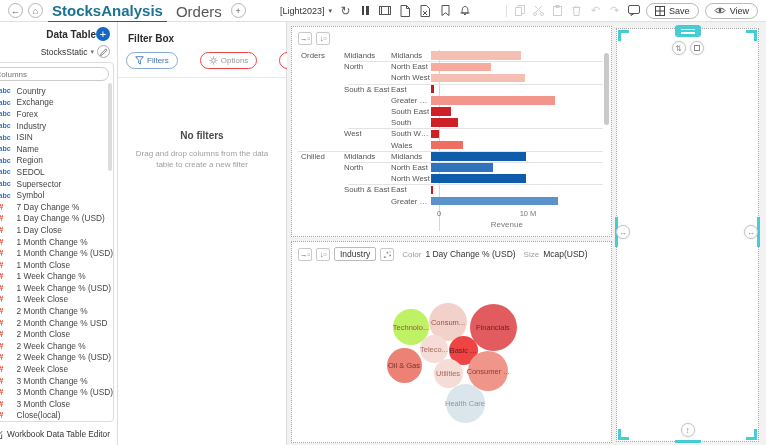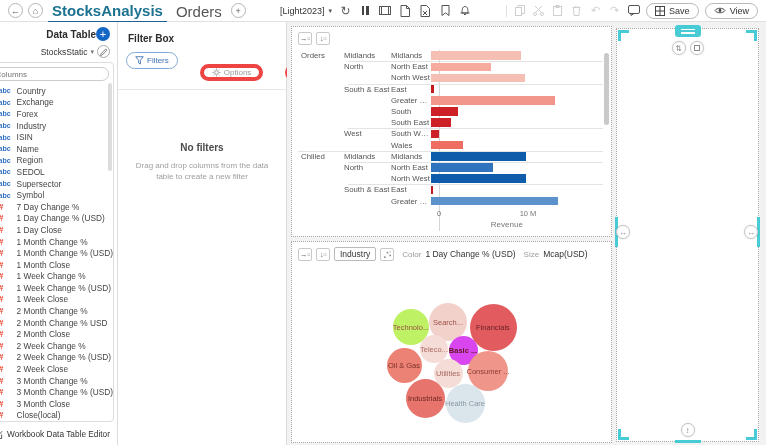--- a/index.html
+++ b/index.html
@@ -61,21 +61,21 @@
   .dt-foot .lbl { font-size:8.3px; color:#333; white-space:nowrap; }
 
   
   .fb-panel { width:169px; flex:0 0 169px; border-right:1px solid #ddd; background:#fff;
     display:flex; flex-direction:column; }
   .fb-head { padding:6px 10px 4px; }
   .fb-tabs { display:flex; gap:22px; padding:2px 8px 8px; border-bottom:1px solid #e8e8e8; }
   .fb-tab { height:17px; border-radius:9px; display:flex; align-items:center; gap:3px;
     padding:0 8px; font-size:8px; cursor:pointer; background:#fff; }
   .fb-tab.active { border:1px solid #86abd6; color:#3d74b3; }
-  .fb-tab.idle { border:4px solid #ef4444; color:#9a9a9a;margin-top:12px; }
+  .fb-tab.idle { border:1px solid #ef4444; color:#9a9a9a; }
   .fb-empty { margin-top:52px; text-align:center; padding:0 10px; }
   .fb-empty h3 { font-size:10px; color:#4a4a4a; margin-bottom:7px; }
   .fb-empty p { font-size:8px; color:#9e9e9e; line-height:1.4; }
 
   
   .dashboard { flex:1; background:#f2f2f2; padding:4px 0 2px 4px; display:flex; gap:4px; min-width:0; }
   .charts-col { width:321px; flex:0 0 321px; display:flex; flex-direction:column; gap:4px; }
   .panel { background:#fff; border:1px dotted #a5a5a5; position:relative; }
   .bar-panel { height:211px; }
   .bubble-panel { height:202px; }
@@ -486,31 +486,31 @@
                   <span class="c1"></span>
                   <span class="c2"></span>
                   <span class="c3">Greater Lo...</span>
                   <span class="track">
                     <span class="bar" style="width: 73.0769%; background: rgb(242, 149, 138);"></span>
                   </span>
                 </div>
                 <div class="bar-row">
                   <span class="c1"></span>
                   <span class="c2"></span>
+                  <span class="c3">South East</span>
+                  <span class="track">
+                    <span class="bar" style="width: 11.5385%; background: rgb(205, 32, 39);"></span>
+                  </span>
+                </div>
+                <div class="bar-row">
+                  <span class="c1"></span>
+                  <span class="c2"></span>
                   <span class="c3">South</span>
                   <span class="track">
                     <span class="bar" style="width: 15.9341%; background: rgb(205, 32, 39);"></span>
-                  </span>
-                </div>
-                <div class="bar-row">
-                  <span class="c1"></span>
-                  <span class="c2"></span>
-                  <span class="c3">South East</span>
-                  <span class="track">
-                    <span class="bar" style="width: 11.5385%; background: rgb(205, 32, 39);"></span>
                   </span>
                 </div>
                 <div class="bar-row sep">
                   <span class="c1"></span>
                   <span class="c2">West</span>
                   <span class="c3">South West</span>
                   <span class="track">
                     <span class="bar" style="width: 4.94505%; background: rgb(205, 32, 39);"></span>
                   </span>
                 </div>
@@ -593,28 +593,27 @@
                   <circle cx="8" cy="2" r="0.8" fill="#bbb"></circle>
                 </svg>
               </div>
             <span class="hdr-kv">Color</span>
             <span class="hdr-vv">1 Day Change % (USD)</span>
             <span class="hdr-kv">Size</span>
             <span class="hdr-vv">Mcap(USD)</span>
           </div>
           <div class="bubble-area" id="bubble-area">
               <div class="bubble" style="left: 101px; top: 46px; width: 36px; height: 36px; background: #bef264; color: rgb(156, 80, 72);">Technolo...</div>
-              <div class="bubble" style="left: 137px; top: 40px; width: 38px; height: 38px; background: rgb(243, 209, 203); color: rgb(156, 80, 72);">Search...</div>
+              <div class="bubble" style="left: 137px; top: 40px; width: 38px; height: 38px; background: rgb(243, 209, 203); color: rgb(156, 80, 72);">Consum...</div>
               <div class="bubble" style="left: 177.5px; top: 40.5px; width: 47px; height: 47px; background: rgb(226, 91, 94); color: rgb(107, 35, 38);">Financials</div>
               <div class="bubble" style="left: 128px; top: 72px; width: 28px; height: 28px; background: rgb(246, 220, 215); color: rgb(168, 106, 96);">Teleco...</div>
-              <div class="bubble" style="left: 156.5px; top: 72.5px; width: 29px; height: 29px; background: #d946ef; color: rgb(95, 29, 31); font-weight: bold;">Basic ...</div>
+              <div class="bubble" style="left: 156.5px; top: 72.5px; width: 29px; height: 29px; background: #ef4444; color: rgb(95, 29, 31); font-weight: normal;">Basic ...</div>
               <div class="bubble" style="left: 94.5px; top: 84.5px; width: 35px; height: 35px; background: rgb(236, 130, 118); color: rgb(124, 47, 40);">Oil &amp; Gas</div>
               <div class="bubble" style="left: 141.5px; top: 95.5px; width: 29px; height: 29px; background: rgb(246, 220, 215); color: rgb(168, 106, 96);">Utilities</div>
               <div class="bubble" style="left: 176px; top: 88px; width: 40px; height: 40px; background: rgb(240, 149, 138); color: rgb(140, 60, 52); text-align: center;">Consumer ...</div>
-              <div class="bubble" style="left: 113.5px; top: 115.5px; width: 39px; height: 39px; background: rgb(232, 116, 110); color: rgb(111, 40, 34);">Industrials</div>
               <div class="bubble" style="left: 153.5px; top: 120.5px; width: 39px; height: 39px; background: rgb(219, 229, 236); color: rgb(139, 154, 166);">Health Care</div>
             </div>
         </div>
       </div>
 
       <div class="right-panel">
         <div class="corner tl"></div>
         <div class="corner tr"></div>
         <div class="corner bl"></div>
         <div class="corner br"></div>

